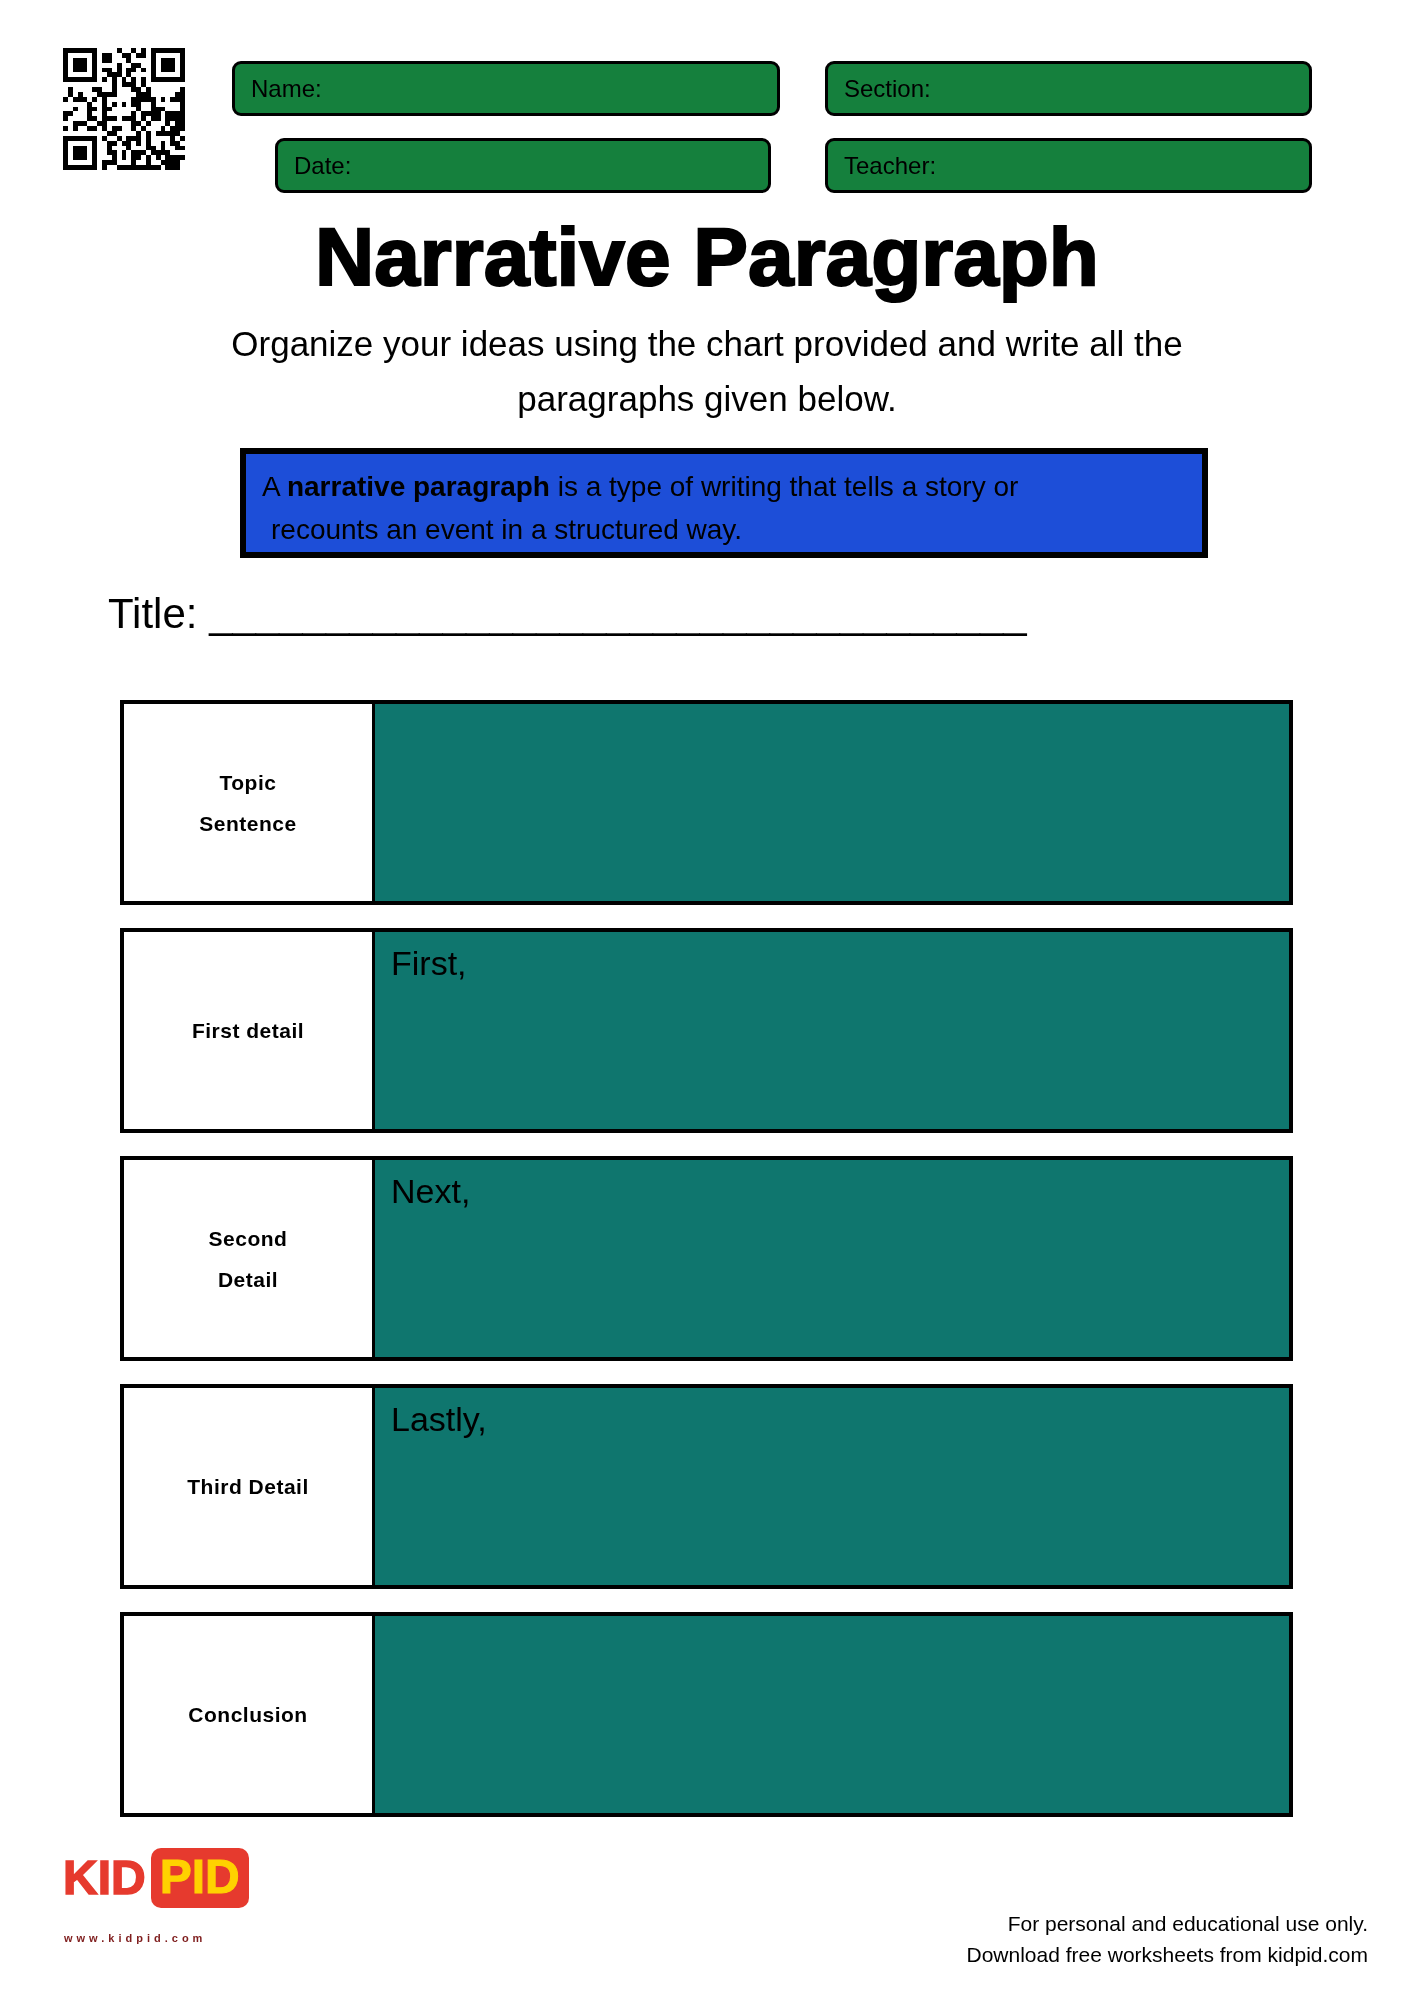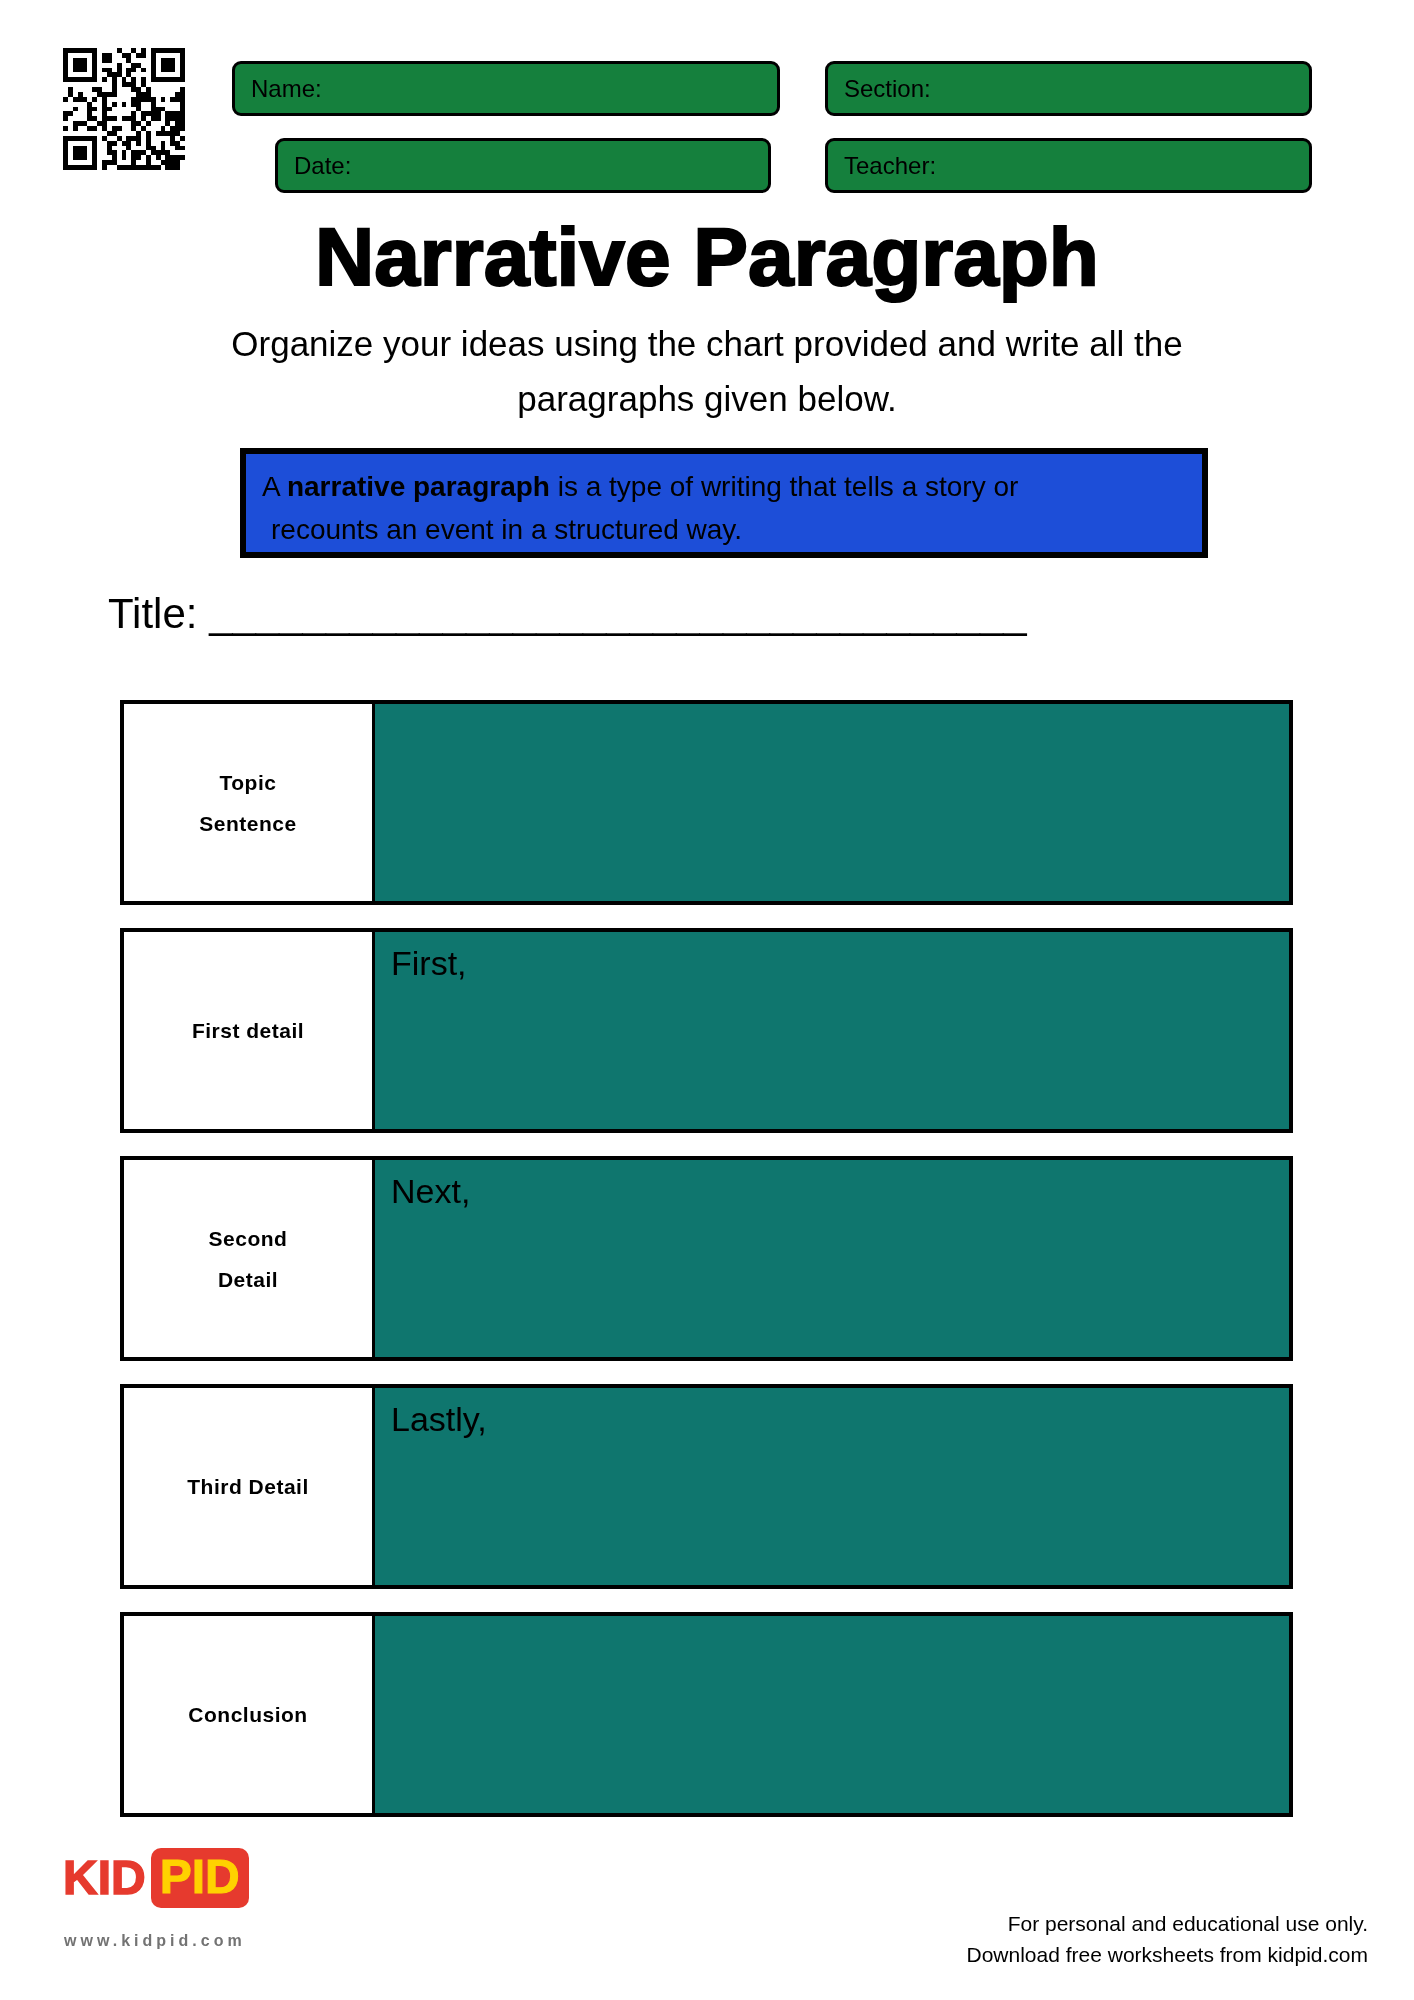--- a/index.html
+++ b/index.html
@@ -79,21 +79,21 @@
     font-size:48px;font-weight:bold;line-height:1;
   }
   .logo-kid{color:var(--brand-red,#e63a2e);-webkit-text-stroke:1.5px var(--brand-red,#e63a2e);}
   .logo-pid{
     background:var(--brand-red,#e63a2e);color:var(--brand-yellow,#ffd200);
     -webkit-text-stroke:1px var(--brand-yellow,#ffd200);
     border-radius:10px;padding:5px 9px 7px 9px;
   }
   .footer-site{
     position:absolute;left:64px;top:1932px;
-    font-size:16px;letter-spacing:4px;font-weight:600;color:#737373;
+    font-size:11px;letter-spacing:4px;font-weight:600;color:#7f1d1d;
   }
   .footer-note{
     position:absolute;right:46px;top:1908px;
     text-align:right;font-size:21px;line-height:31px;font-weight:500;color:#000;
   }
 </style>
 </head>
 <body>
 
 <div class="page">

